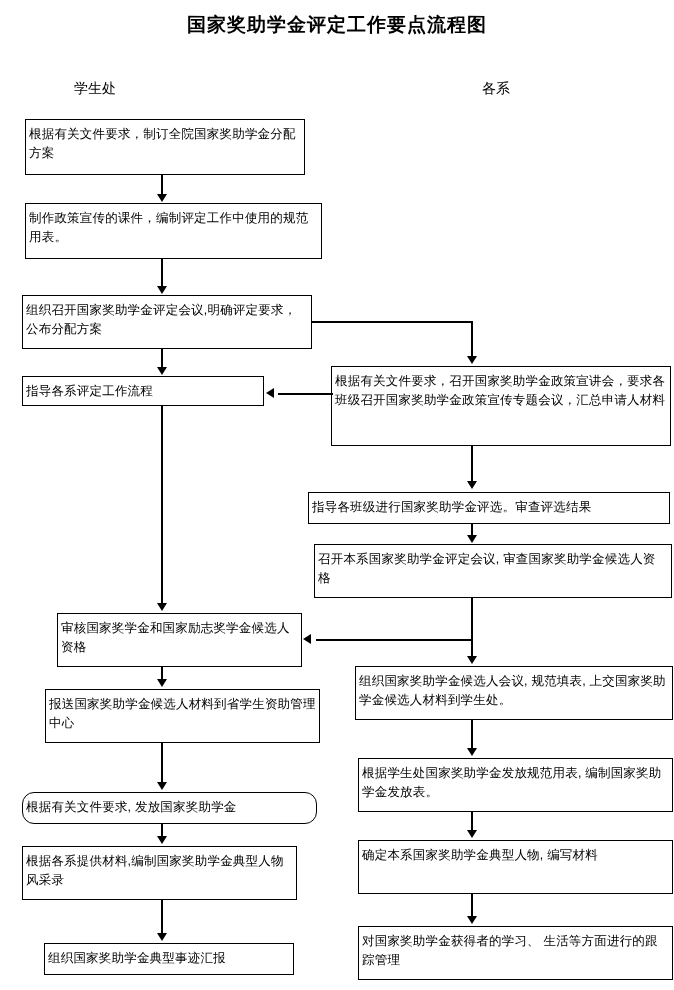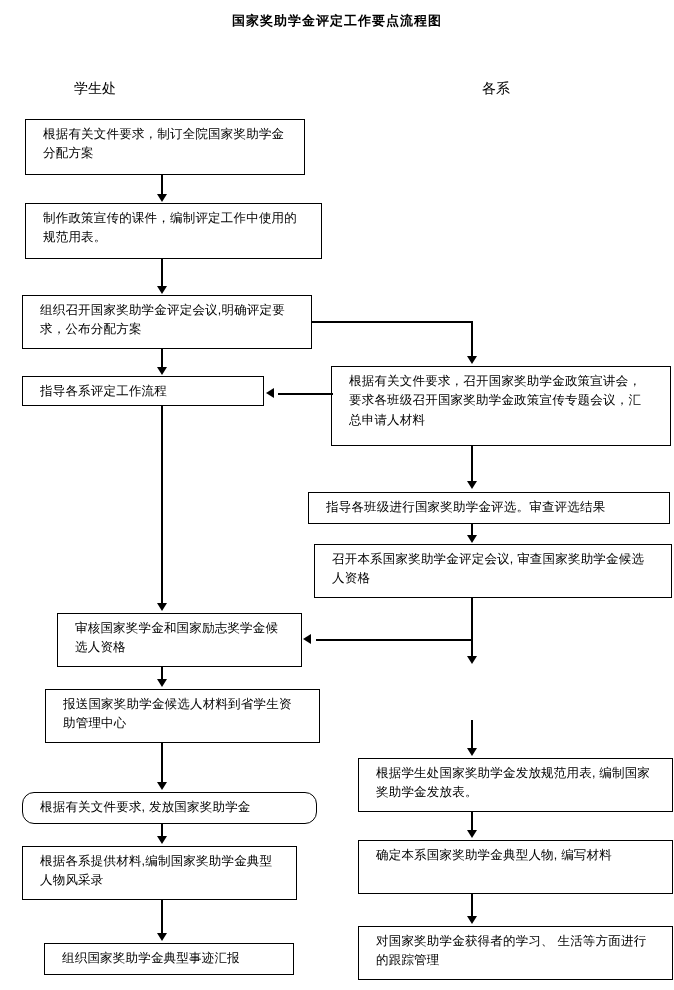--- a/index.html
+++ b/index.html
@@ -8,35 +8,35 @@
     background:#ffffff;
     font-family:"Liberation Sans","DejaVu Sans",sans-serif;
     color:#000;
     position:relative;
     overflow:hidden;
   }
   #canvas{position:relative;width:674px;height:990px;}
   .title{
     position:absolute;left:0;top:12px;width:674px;
     text-align:center;
-    font-size:13px;font-weight:bold;
+    font-size:19px;font-weight:bold;
     letter-spacing:1px;
   }
   .colhead{
     position:absolute;
     font-size:14px;font-weight:normal;
   }
   .box{
     position:absolute;
     border:1px solid #000;
     background:#fff;
     box-sizing:border-box;
     font-size:12.5px;
     line-height:1.55;
-    padding:5px 17px;
+    padding:5px 3px;
     display:block;
     letter-spacing:0.2px;
   }
   .ln{
     position:absolute;
     background:#000;
   }
   .vln{width:1.5px;}
   .hln{height:1.5px;}
   .arw{
@@ -81,20 +81,21 @@
   <div class="box" style="left:22px;top:846px;width:275px;height:54px;">根据各系提供材料,编制国家奖助学金典型人物风采录</div>
 
   <div class="box" style="left:331px;top:366px;width:340px;height:80px;">根据有关文件要求，召开国家奖助学金政策宣讲会，要求各班级召开国家奖助学金政策宣传专题会议，汇总申请人材料</div>
 
   <div class="box" style="left:44px;top:943px;width:250px;height:32px;">组织国家奖助学金典型事迹汇报</div>
 
   <div class="box" style="left:308px;top:492px;width:362px;height:32px;">指导各班级进行国家奖助学金评选。审查评选结果</div>
 
   <div class="box" style="left:314px;top:544px;width:358px;height:54px;">召开本系国家奖助学金评定会议, 审查国家奖助学金候选人资格</div>
 
+  <div class="box" style="left:355px;top:666px;width:318px;height:54px;">组织国家奖助学金候选人会议, 规范填表, 上交国家奖助学金候选人材料到学生处。</div>
 
   <div class="box" style="left:358px;top:758px;width:315px;height:54px;">根据学生处国家奖助学金发放规范用表, 编制国家奖助学金发放表。</div>
 
   <div class="box" style="left:358px;top:840px;width:315px;height:54px;">确定本系国家奖助学金典型人物, 编写材料</div>
 
   <div class="box" style="left:358px;top:926px;width:315px;height:54px;">对国家奖助学金获得者的学习、 生活等方面进行的跟踪管理</div>
 
   <div class="ln vln" style="left:161px;top:175px;height:20px;"></div>
   <div class="arw arw-down" style="left:157px;top:194px;"></div>
 

